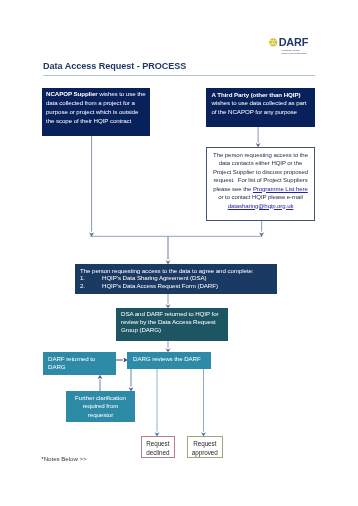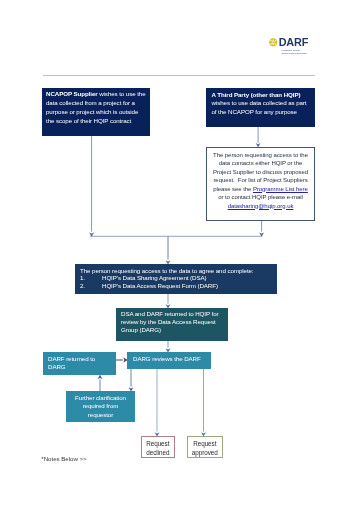--- a/index.html
+++ b/index.html
@@ -63,20 +63,21 @@
         <path d="M16 10.8 C17.3 12.5 17.8 14.1 17.8 16 C17.8 17.9 17.3 19.5 16 21.2 C14.7 19.5 14.2 17.9 14.2 16 C14.2 14.1 14.7 12.5 16 10.8 Z" fill="#C9A145"></path>
       </svg>
     </span>
     <span class="word">DARF</span>
     <span class="tag">
       <span>Healthcare Quality</span><br>
       <span>Improvement Partnership</span>
     </span>
   </div>
 
+  <div id="title" class="abs">Data Access Request - PROCESS</div>
   <div id="rule" class="abs"></div>
 
   <svg class="conn" viewBox="0 0 358 506">
     <g fill="none" stroke-linecap="butt">
       <path d="M91.6,136 L91.6,231.6" stroke="#8C99B5" stroke-width="1"></path>
       <path d="M258.1,127 L258.1,142.8" stroke="#8C99B5" stroke-width="1"></path>
       <path d="M261.6,221 L261.6,231.6" stroke="#8C99B5" stroke-width="1"></path>
       <path d="M90,236.4 L262.2,236.4" stroke="#A9B5CB" stroke-width="1.2"></path>
       <path d="M168,236.4 L168,259.4" stroke="#747F9C" stroke-width="1"></path>
       <path d="M168,294 L168,303.6" stroke="#8C99B5" stroke-width="1"></path>

